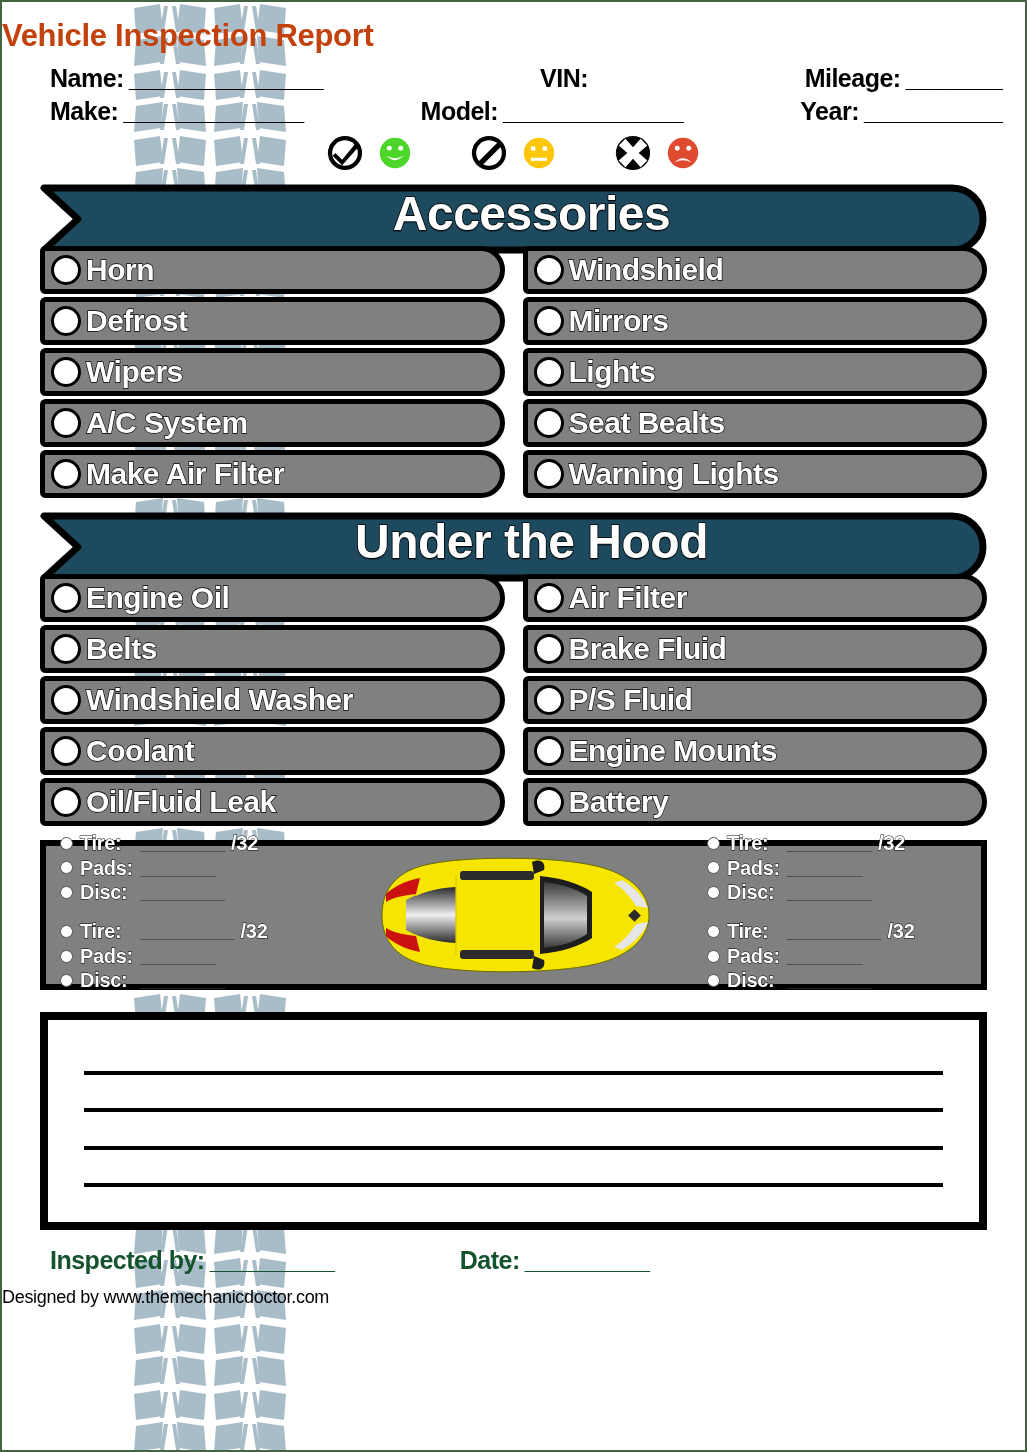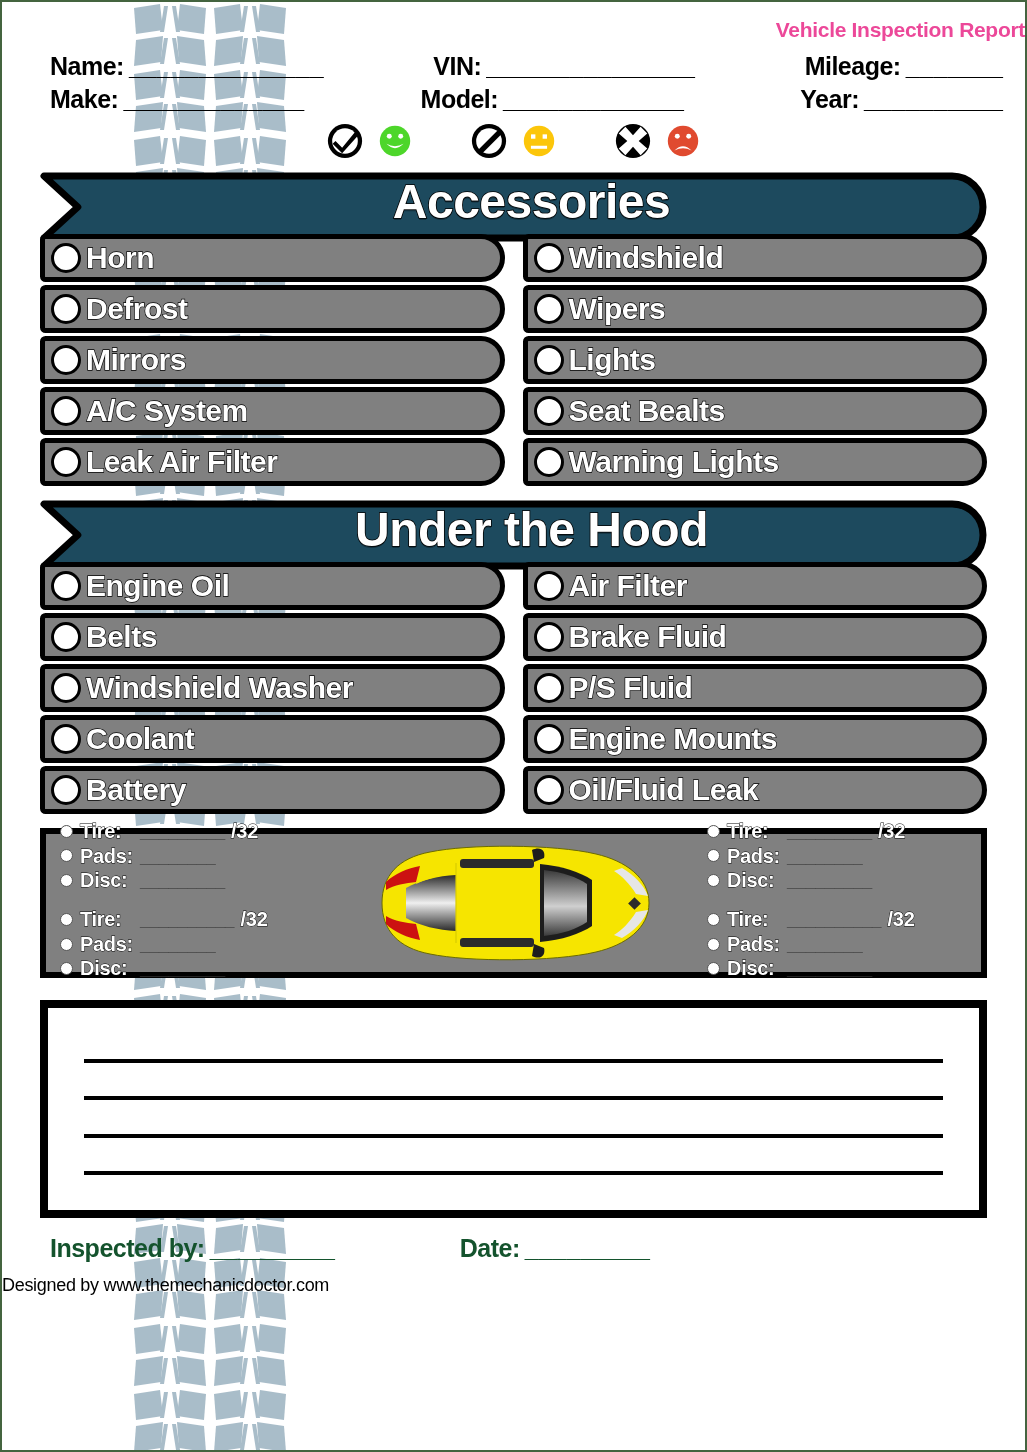--- a/index.html
+++ b/index.html
@@ -22,25 +22,25 @@
     position:absolute;
     top:0; left:128px;
     width:160px; height:1452px;
     z-index:0;
     pointer-events:none;
   }
 
   
   .header { position:relative; z-index:3; padding:4px 0 0 0; }
   .doc-title {
-    text-align:right;
-    font-size:21px;
+    text-align:left;
+    font-size:31px;
     font-weight:bold;
     letter-spacing:-0.3px;
-    color:#ec4899;
+    color:#c2410c;
     padding:12px 0 8px 0;
   }
   .field-row {
     display:flex;
     align-items:baseline;
     padding:2px 22px 2px 48px;
     font-size:25px;
     font-weight:bold;
     color:#000;
     letter-spacing:-0.5px;
@@ -249,21 +249,20 @@
     <div class="doc-title">Vehicle Inspection Report</div>
 
     <div class="field-row">
       <span class="field">
         <span class="lbl">Name:</span>
         <span class="blank">______________</span>
       </span>
       <span class="sp-flex"></span>
       <span class="field">
         <span class="lbl">VIN:</span>
-        <span class="blank">_______________</span>
       </span>
       <span class="sp-flex"></span>
       <span class="field">
         <span class="lbl">Mileage:</span>
         <span class="blank">_______</span>
       </span>
     </div>
 
     <div class="field-row">
       <span class="field">
@@ -348,44 +347,44 @@
       <span class="chk-dot"></span>
       <span class="chk-label">Windshield</span>
     </div>
 
     <div class="chk-row">
       <span class="chk-dot"></span>
       <span class="chk-label">Defrost</span>
     </div>
     <div class="chk-row">
       <span class="chk-dot"></span>
+      <span class="chk-label">Mirrors</span>
+    </div>
+
+    <div class="chk-row">
+      <span class="chk-dot"></span>
       <span class="chk-label">Wipers</span>
     </div>
-
-    <div class="chk-row">
-      <span class="chk-dot"></span>
-      <span class="chk-label">Mirrors</span>
-    </div>
     <div class="chk-row">
       <span class="chk-dot"></span>
       <span class="chk-label">Lights</span>
     </div>
 
     <div class="chk-row">
       <span class="chk-dot"></span>
       <span class="chk-label">A/C System</span>
     </div>
     <div class="chk-row">
       <span class="chk-dot"></span>
       <span class="chk-label">Seat Bealts</span>
     </div>
 
     <div class="chk-row">
       <span class="chk-dot"></span>
-      <span class="chk-label">Leak Air Filter</span>
+      <span class="chk-label">Make Air Filter</span>
     </div>
     <div class="chk-row">
       <span class="chk-dot"></span>
       <span class="chk-label">Warning Lights</span>
     </div>
   </div>
 
   <div class="banner-wrap" style="margin-top:14px;">
     <svg class="banner-svg" viewBox="0 0 951 70" preserveAspectRatio="none">
       <path d="M4 4 H916 A31 31 0 0 1 916 66 H4 L38 35 Z" fill="#1d4a5e" stroke="#000" stroke-width="7" stroke-linejoin="round"></path>
@@ -425,25 +424,25 @@
       <span class="chk-dot"></span>
       <span class="chk-label">Coolant</span>
     </div>
     <div class="chk-row">
       <span class="chk-dot"></span>
       <span class="chk-label">Engine Mounts</span>
     </div>
 
     <div class="chk-row">
       <span class="chk-dot"></span>
+      <span class="chk-label">Oil/Fluid Leak</span>
+    </div>
+    <div class="chk-row">
+      <span class="chk-dot"></span>
       <span class="chk-label">Battery</span>
-    </div>
-    <div class="chk-row">
-      <span class="chk-dot"></span>
-      <span class="chk-label">Oil/Fluid Leak</span>
     </div>
   </div>
 
   <div class="tirepanel">
 
     <div class="tp-col left">
       <div class="tp-block">
         <div class="tp-line">
           <span class="tp-bullet"></span>
           <span class="tp-key">Tire:</span>

